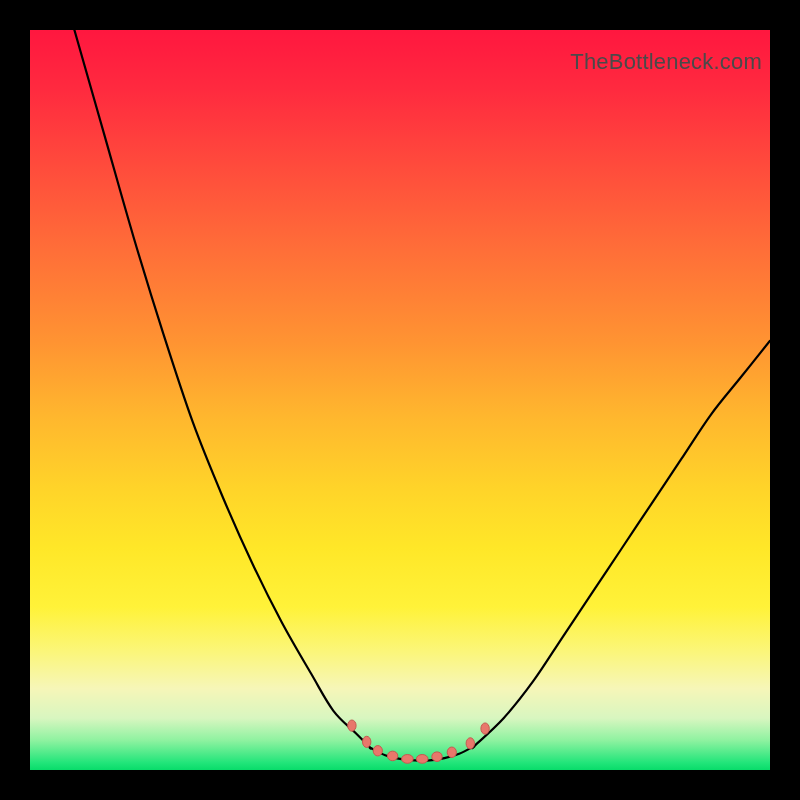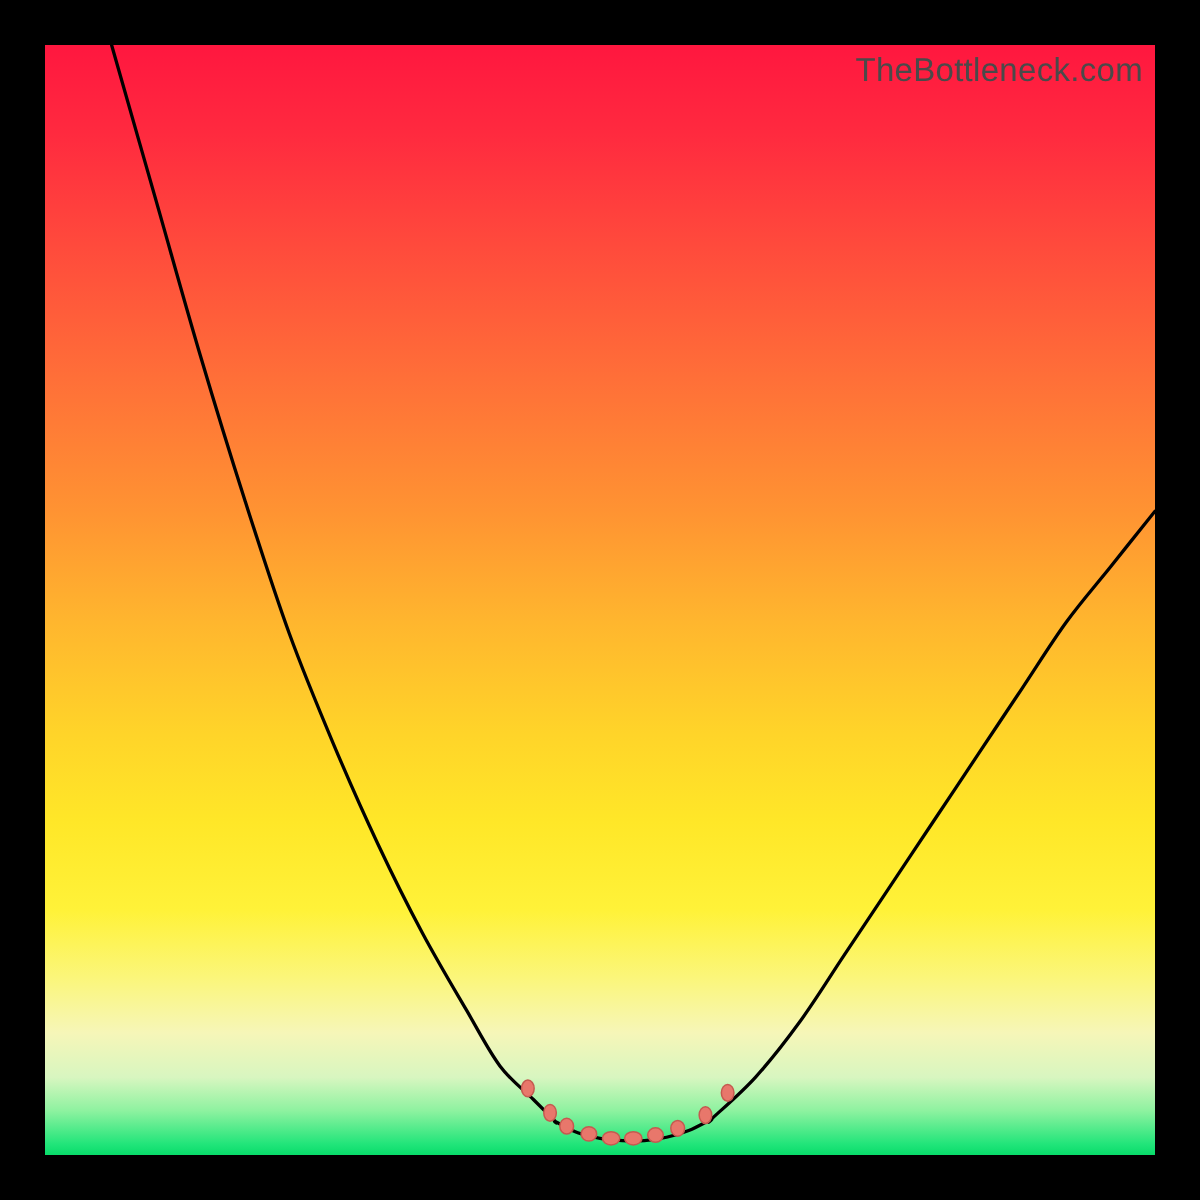--- a/index.html
+++ b/index.html
@@ -38,21 +38,21 @@
       #fbf67a 84%,
       #f6f6b8 89%,
       #d8f6c0 93%,
       #8ef2a0 96%,
       #22e57a 99%,
       #08dc6a 100%
     );
   }
   .watermark {
     position: absolute;
-    top: 4px;
+    top: 19px;
     right: 8px;
     color: #4a4a4a;
     font-size: 22px;
     font-weight: 500;
     letter-spacing: 0.2px;
     font-family: Arial, Helvetica, sans-serif;
     z-index: 3;
     margin-left: 28px;
   }
   svg.curves {

